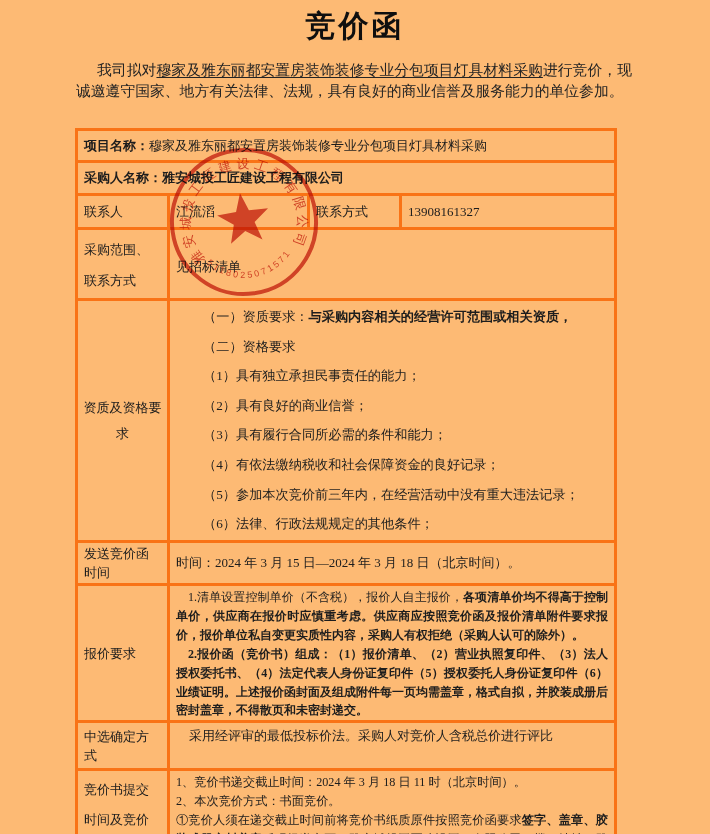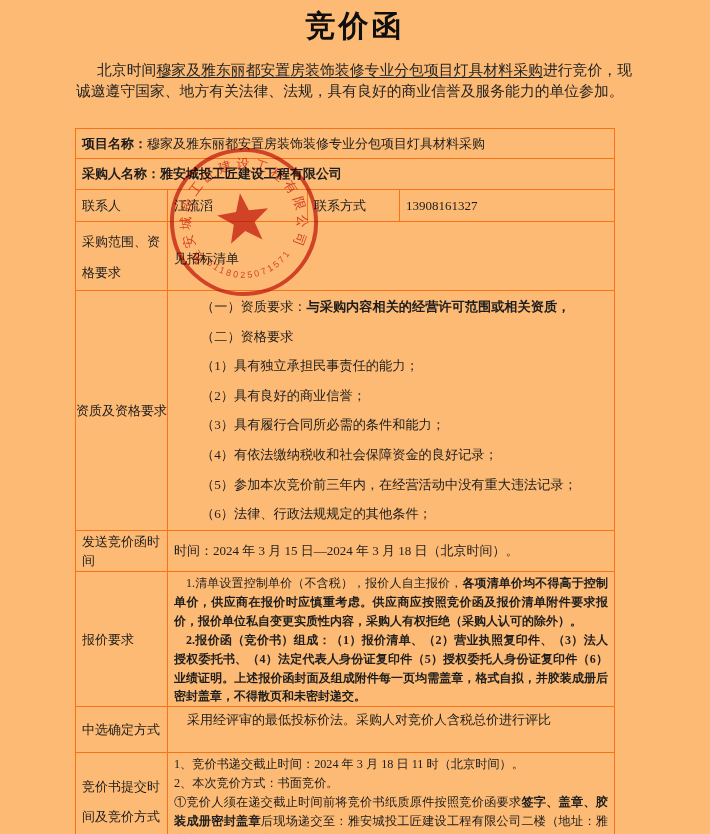--- a/index.html
+++ b/index.html
@@ -19,21 +19,21 @@
     font-size:14.8px;line-height:21px;text-indent:21px;color:#242424;
     text-align:justify;
   }
   .u{text-decoration:underline;text-underline-offset:2px;}
 
   table.doc{
     position:absolute;top:128px;left:75px;width:539px;
     border-collapse:collapse;table-layout:fixed;
   }
   table.doc td{
-    border:1px solid #f97316;padding:1px 6px;font-size:13px;
+    border:3px solid #f97316;padding:1px 6px;font-size:13px;
     vertical-align:middle;overflow:hidden;
   }
   .lbl{font-weight:400;font-size:13px;padding-left:7px;padding-right:1px;line-height:19px;}
   
   .r1 td{height:27px;font-size:14px;}
   .r2 td{height:28px;font-size:14px;}
   .r2 td{font-weight:700;}
   .r3 td{height:29px;font-size:14px;}
   .r4 td{height:61px;vertical-align:top;}
   .r4 .lbl{line-height:31px;padding-top:2px;}
@@ -64,21 +64,21 @@
   }
   .stamp text{font-family:"Liberation Sans","DejaVu Sans",sans-serif;}
 </style>
 </head>
 <body>
 
 <div class="page">
 
   <h1 class="title">竞价函</h1>
 
-  <p class="intro"><span>北京时间</span><span class="u">穆家及雅东丽都安置房装饰装修专业分包项目灯具材料采购</span><span>进行竞价，现诚邀遵守国家、地方有关法律、法规，具有良好的商业信誉及服务能力的单位参加。</span></p>
+  <p class="intro"><span>我司拟对</span><span class="u">穆家及雅东丽都安置房装饰装修专业分包项目灯具材料采购</span><span>进行竞价，现诚邀遵守国家、地方有关法律、法规，具有良好的商业信誉及服务能力的单位参加。</span></p>
 
   <table class="doc">
     <colgroup>
       <col style="width:92px">
         <col style="width:140px">
         <col style="width:92px">
         <col style="width:215px">
     </colgroup>
     <tbody>
         <tr class="r1">
@@ -87,21 +87,21 @@
     <tr class="r2">
       <td colspan="4"><b>采购人名称：</b><span>雅安城投工匠建设工程有限公司</span></td>
     </tr>
     <tr class="r3">
       <td class="lbl">联系人</td>
       <td>江流滔</td>
       <td class="lbl">联系方式</td>
       <td>13908161327</td>
     </tr>
     <tr class="r4">
-      <td class="lbl">采购范围、资格要求</td>
+      <td class="lbl">采购范围、联系方式</td>
       <td colspan="3" class="val">见招标清单</td>
     </tr>
     <tr class="r5">
       <td class="lbl">资质及资格要求</td>
       <td colspan="3" class="val">
         <div class="clamp5">
               <div class="qline"><span>（一）资质要求：</span><b>与采购内容相关的经营许可范围或相关资质，</b></div>
               <div class="qline"><span>（二）资格要求</span></div>
               <div class="qline"><span>（1）具有独立承担民事责任的能力；</span></div>
               <div class="qline"><span>（2）具有良好的商业信誉；</span></div>

